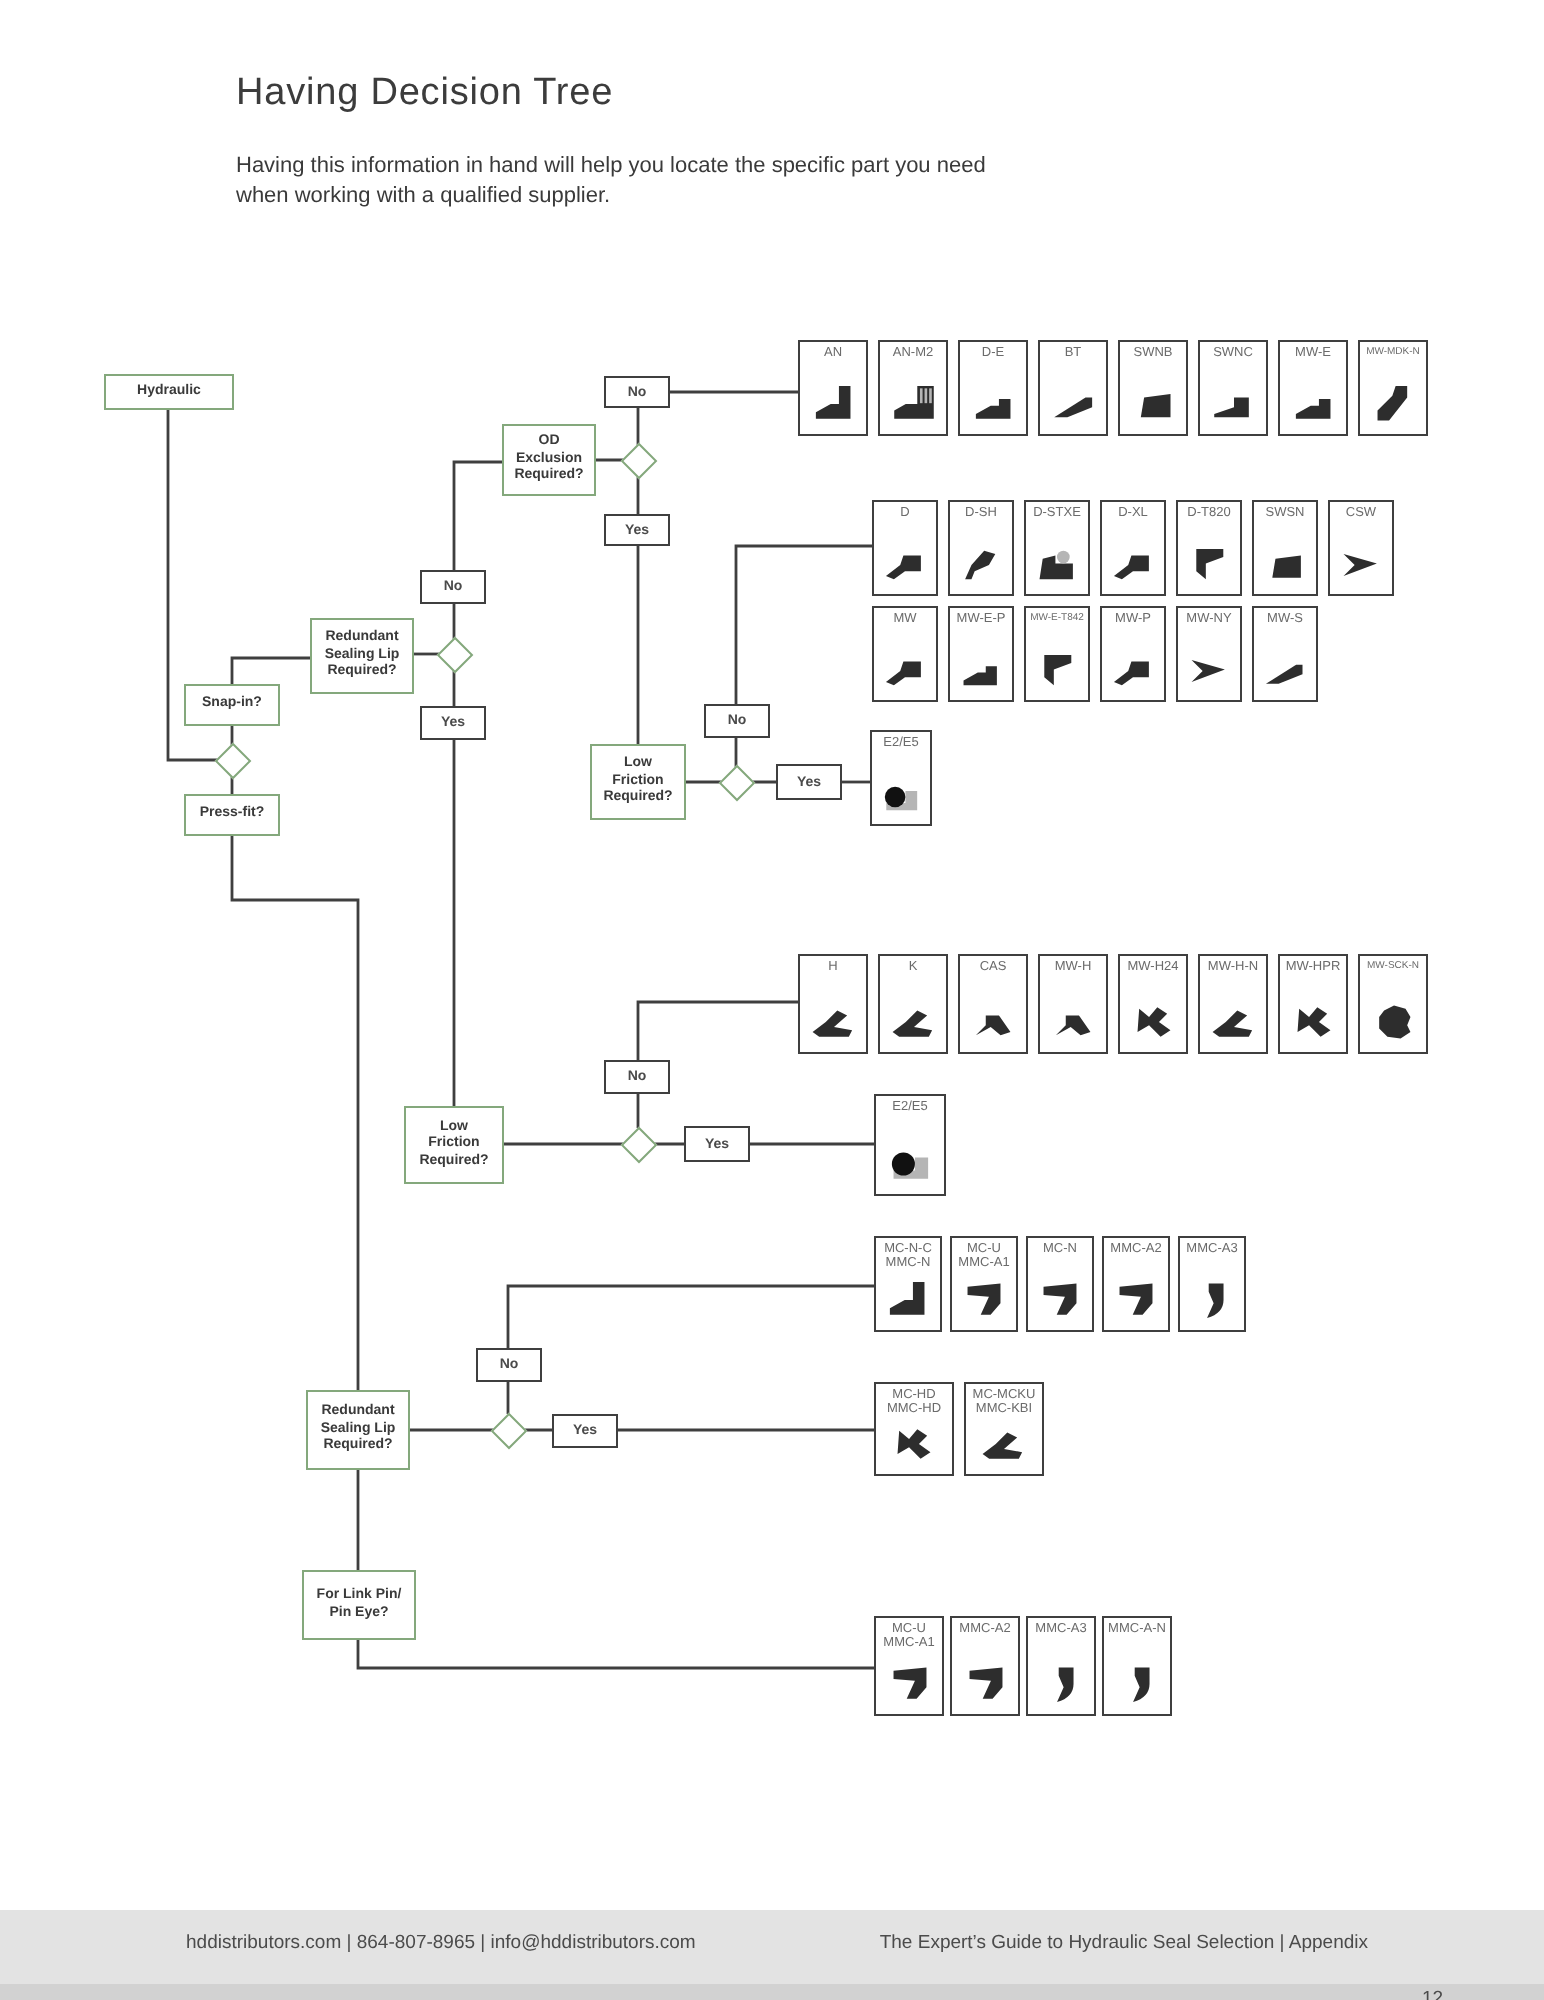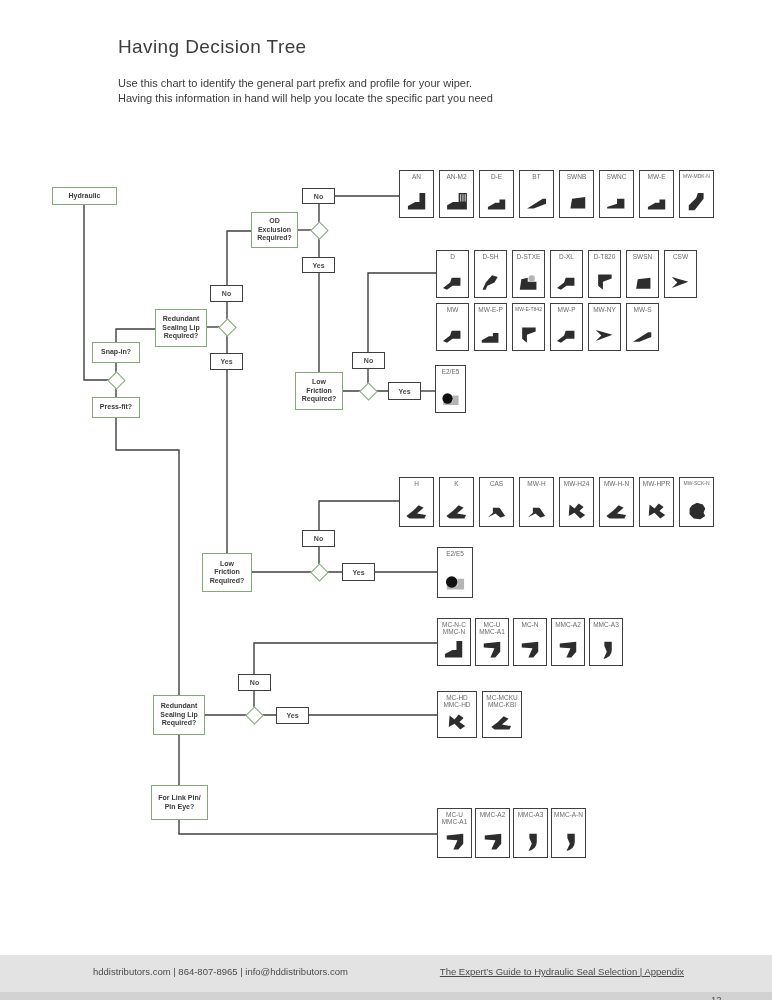--- a/index.html
+++ b/index.html
@@ -33,31 +33,31 @@
     position:absolute;z-index:3;box-sizing:border-box;background:#fff;
     border:1.4px solid #3f3f3f;display:flex;flex-direction:column;align-items:center;
     padding-top:2px;
   }
   .part-label{font-size:6.5px;line-height:7px;color:#6b6b6b;text-align:center;white-space:nowrap;}
   .part-label.small{font-size:5px;line-height:6px;}
   .part-box svg{margin-top:auto;margin-bottom:1px;}
   .footer-band{position:absolute;left:0;top:955px;width:772px;height:37px;background:#e3e3e3;z-index:4;}
   .footer-strip{position:absolute;left:0;top:992px;width:772px;height:8px;background:#d2d2d2;z-index:4;}
   .footer-left{position:absolute;left:93px;top:966px;font-size:9.5px;color:#4b4b4b;z-index:5;}
-  .footer-right{position:absolute;right:88px;top:966px;font-size:9.5px;color:#4b4b4b;z-index:5;text-align:left;text-decoration:underline;}
+  .footer-right{position:absolute;right:88px;top:966px;font-size:9.5px;color:#4b4b4b;z-index:5;text-align:left;}
   .footer-page{position:absolute;left:711px;top:994px;font-size:9.5px;color:#4b4b4b;z-index:5;text-align:right;}
 </style>
 </head>
 <body>
 
 <div class="page">
   <div class="page-title">Having Decision Tree</div>
   <div class="intro">
-    <div>Use this chart to identify the general part prefix and profile for your wiper.</div>
     <div>Having this information in hand will help you locate the specific part you need</div>
+    <div>when working with a qualified supplier.</div>
   </div>
 
   <div id="flowchart">
     <svg id="lines" width="772" height="1000">
         <polyline points="84,205 84,380 112,380" fill="none" stroke="#3f3f3f" stroke-width="1.4"></polyline>
         <polyline points="116,363 116,397" fill="none" stroke="#3f3f3f" stroke-width="1.4"></polyline>
         <polyline points="116,342 116,329 155,329" fill="none" stroke="#3f3f3f" stroke-width="1.4"></polyline>
         <polyline points="116,418 116,450 179,450 179,695" fill="none" stroke="#3f3f3f" stroke-width="1.4"></polyline>
         <polyline points="207,327 223,327" fill="none" stroke="#3f3f3f" stroke-width="1.4"></polyline>
         <polyline points="227,302 227,353" fill="none" stroke="#3f3f3f" stroke-width="1.4"></polyline>

